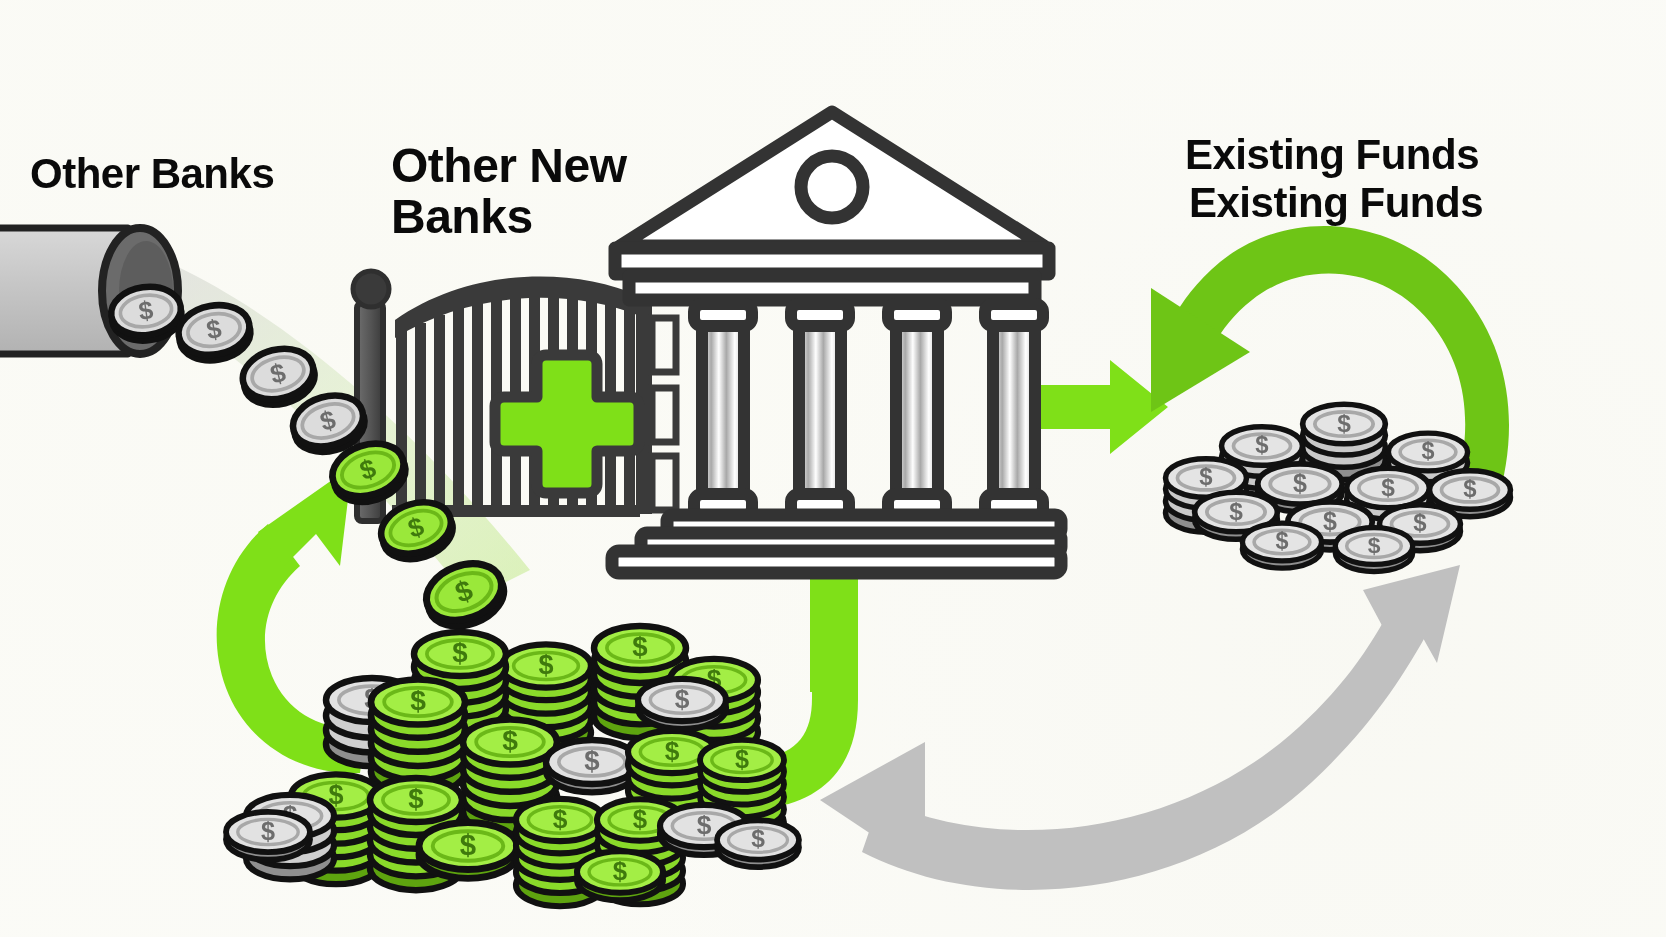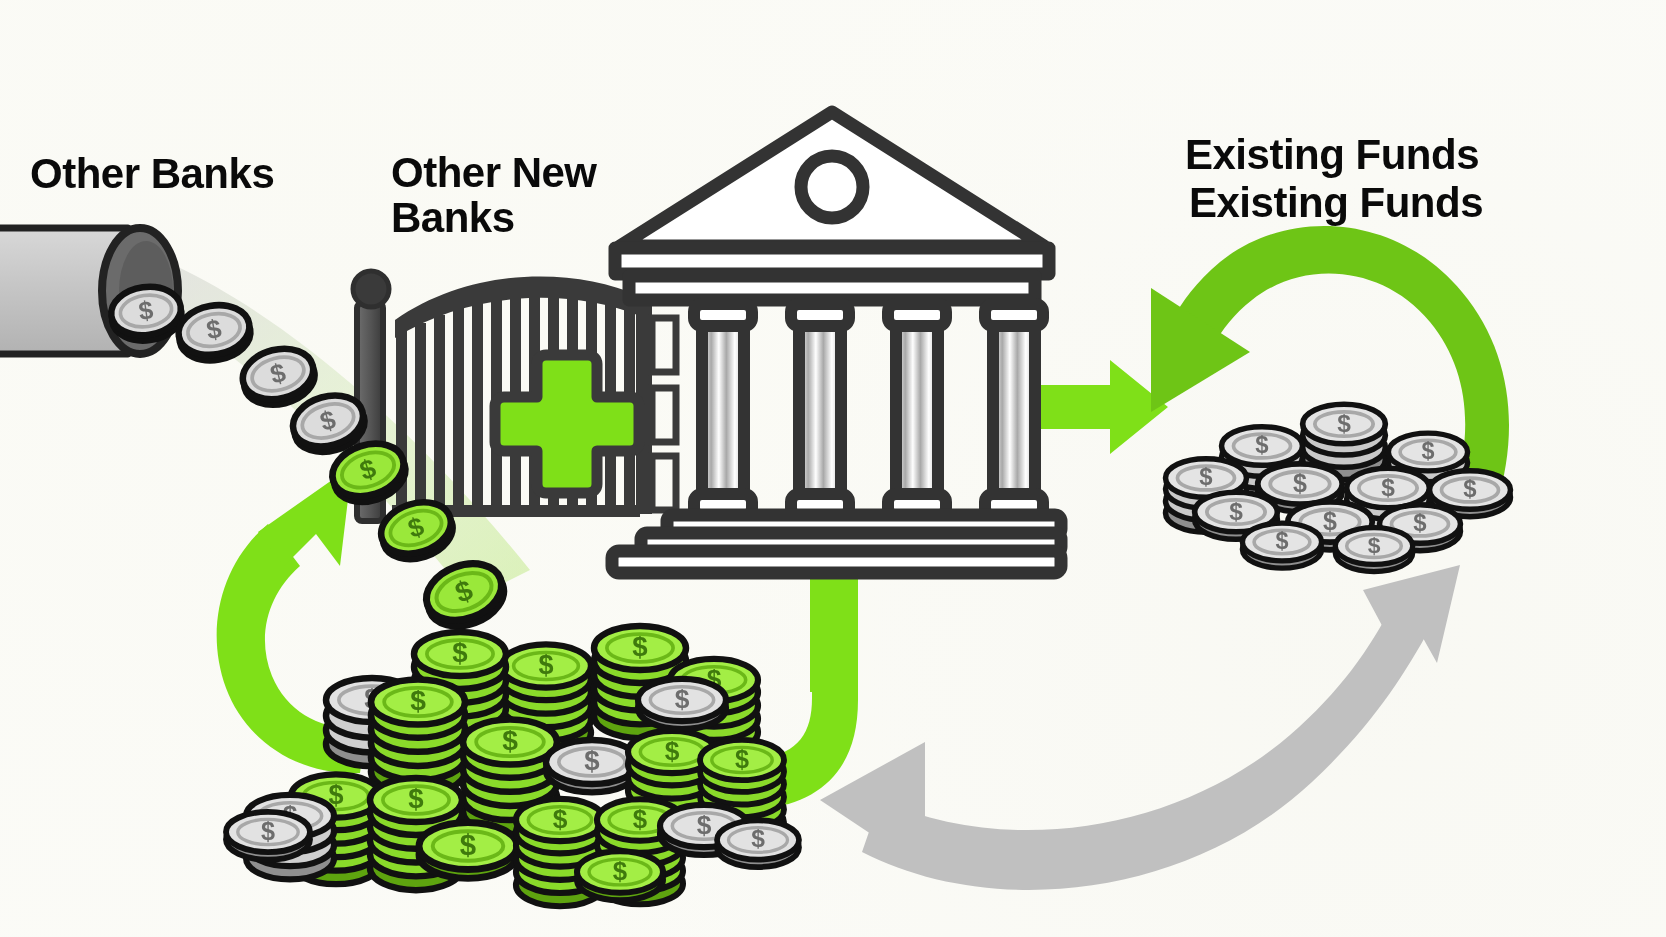--- a/index.html
+++ b/index.html
@@ -36,22 +36,22 @@
     line-height: 1.06;
     white-space: pre-line;
   }
   #label-other-banks {
     left: 30px;
     top: 152px;
     font-size: 42px;
   }
   #label-other-new-banks {
     left: 391px;
-    top: 151px;
-    font-size: 42px;
+    top: 141px;
+    font-size: 48px;
     width: 240px;
   }
   #label-existing-funds-1 {
     left: 1185px;
     top: 133px;
     font-size: 42px;
   }
   #label-existing-funds-2 {
     left: 1189px;
     top: 181px;

